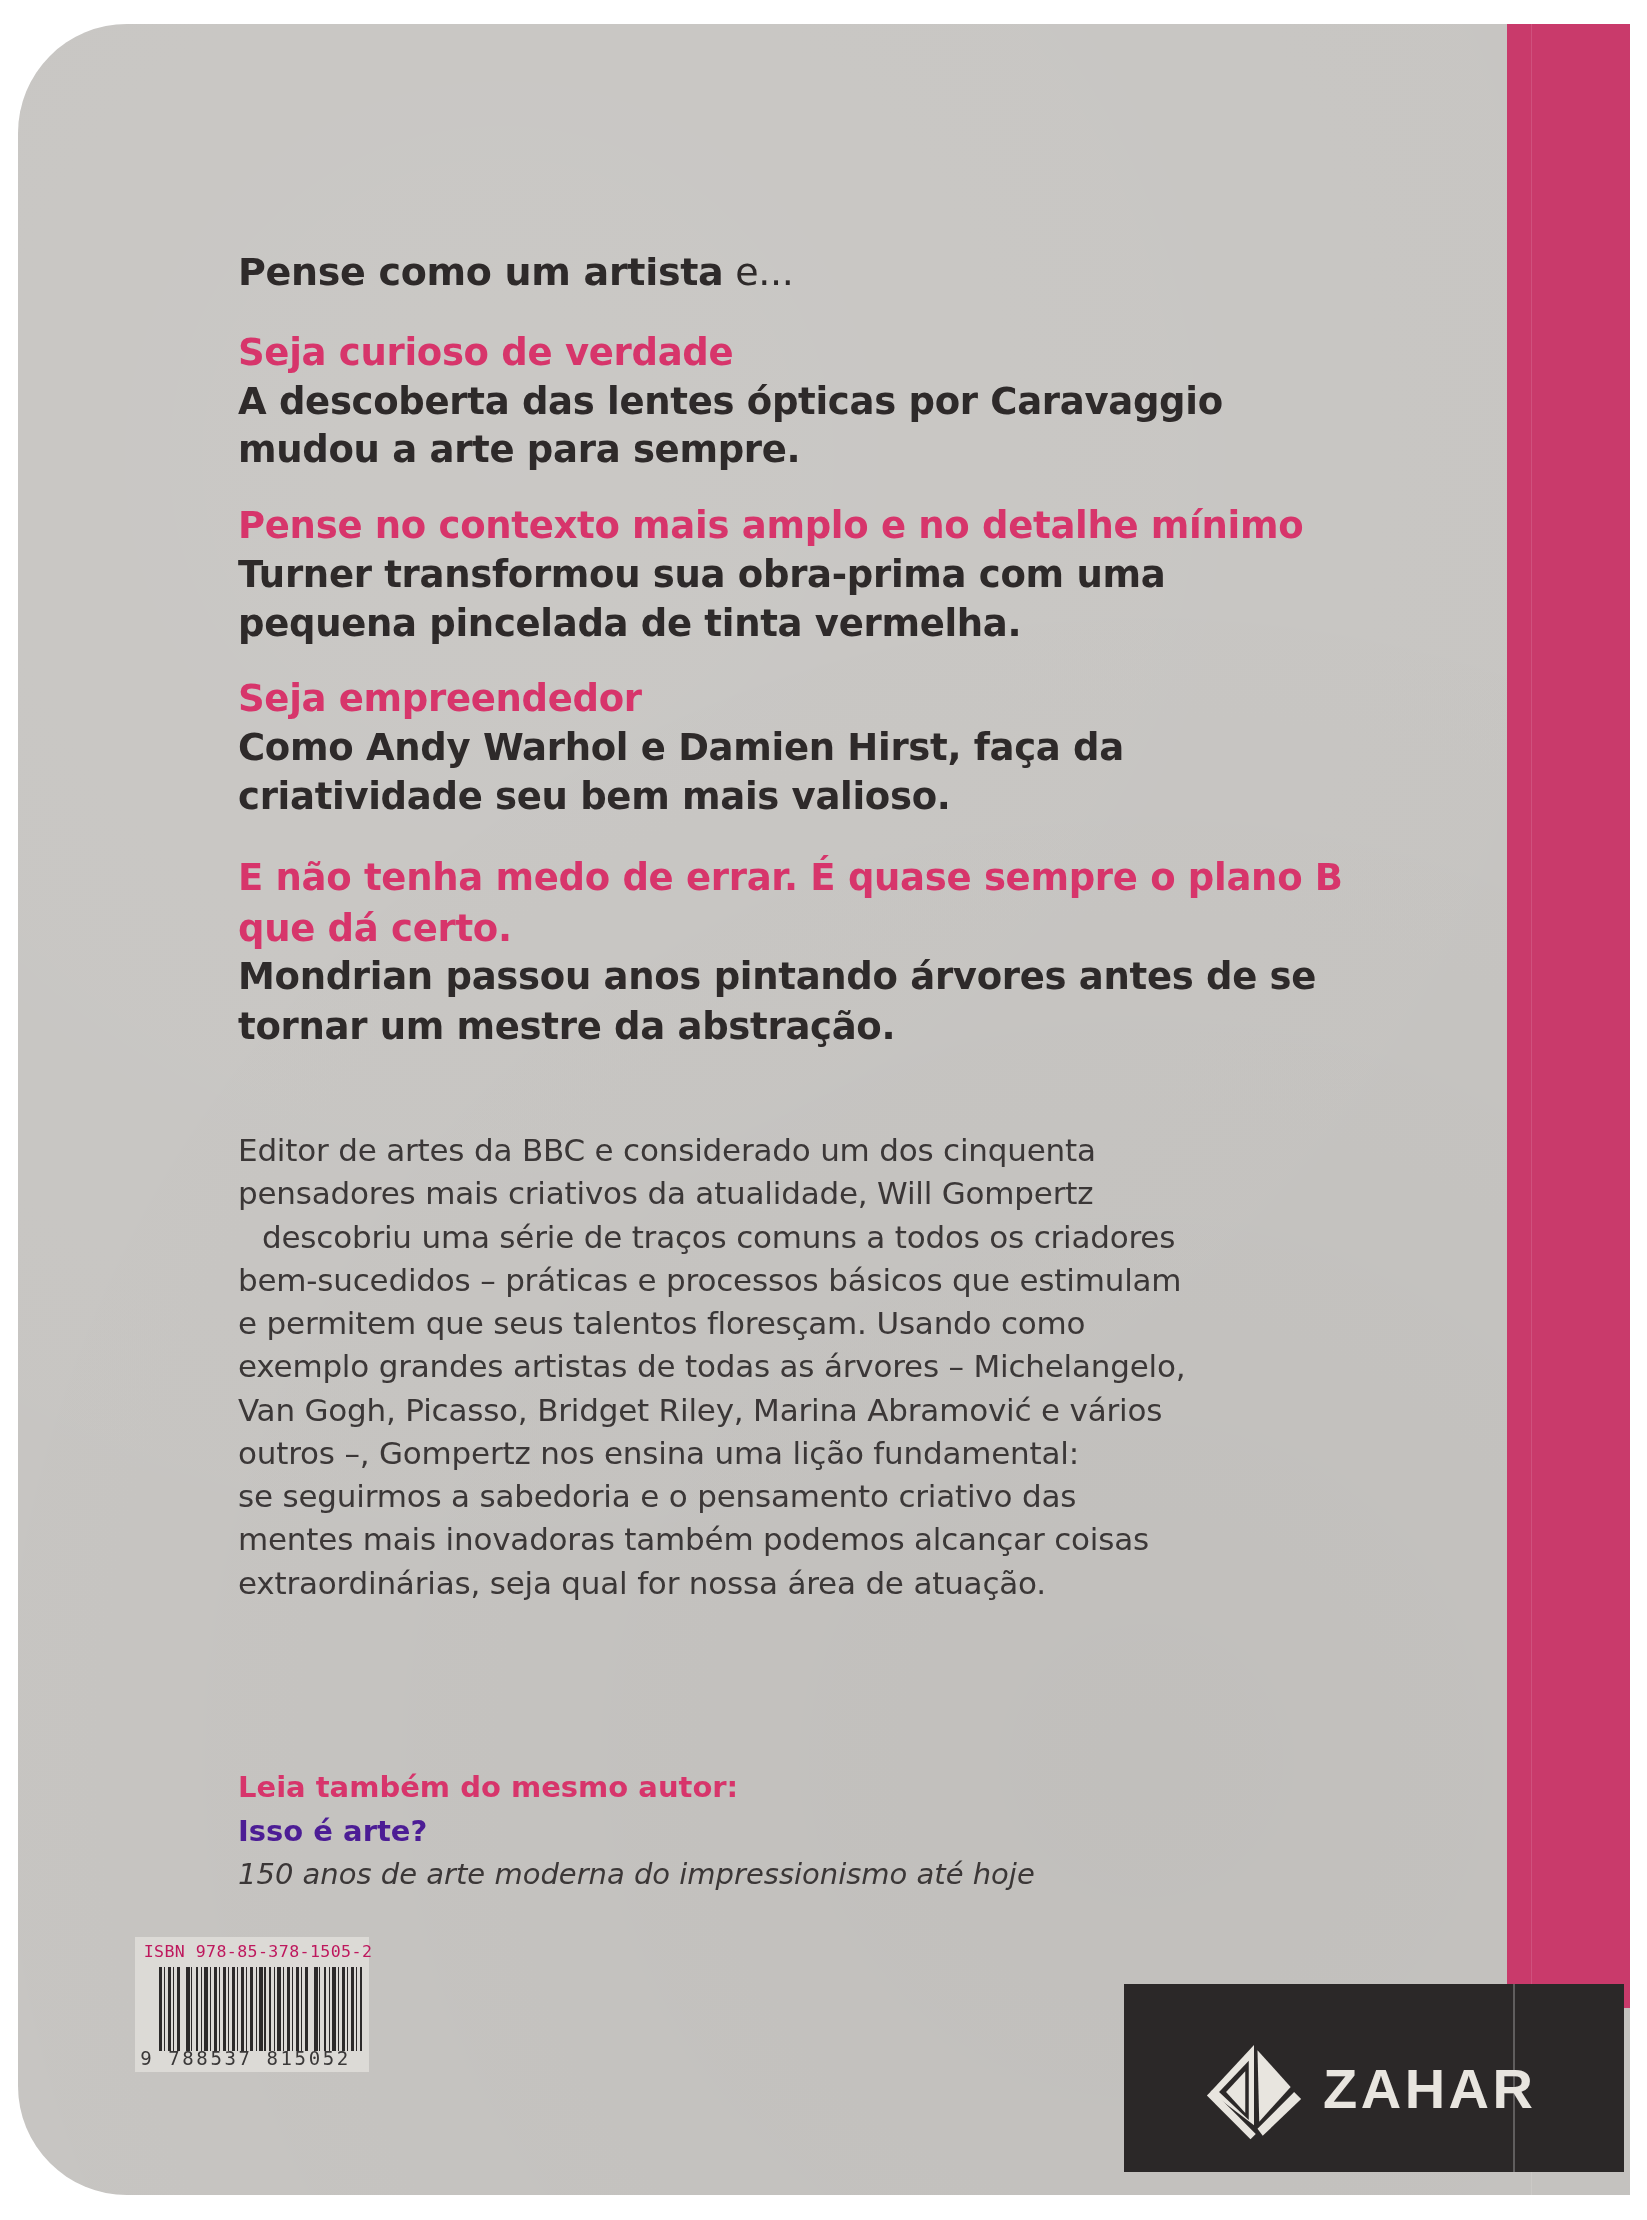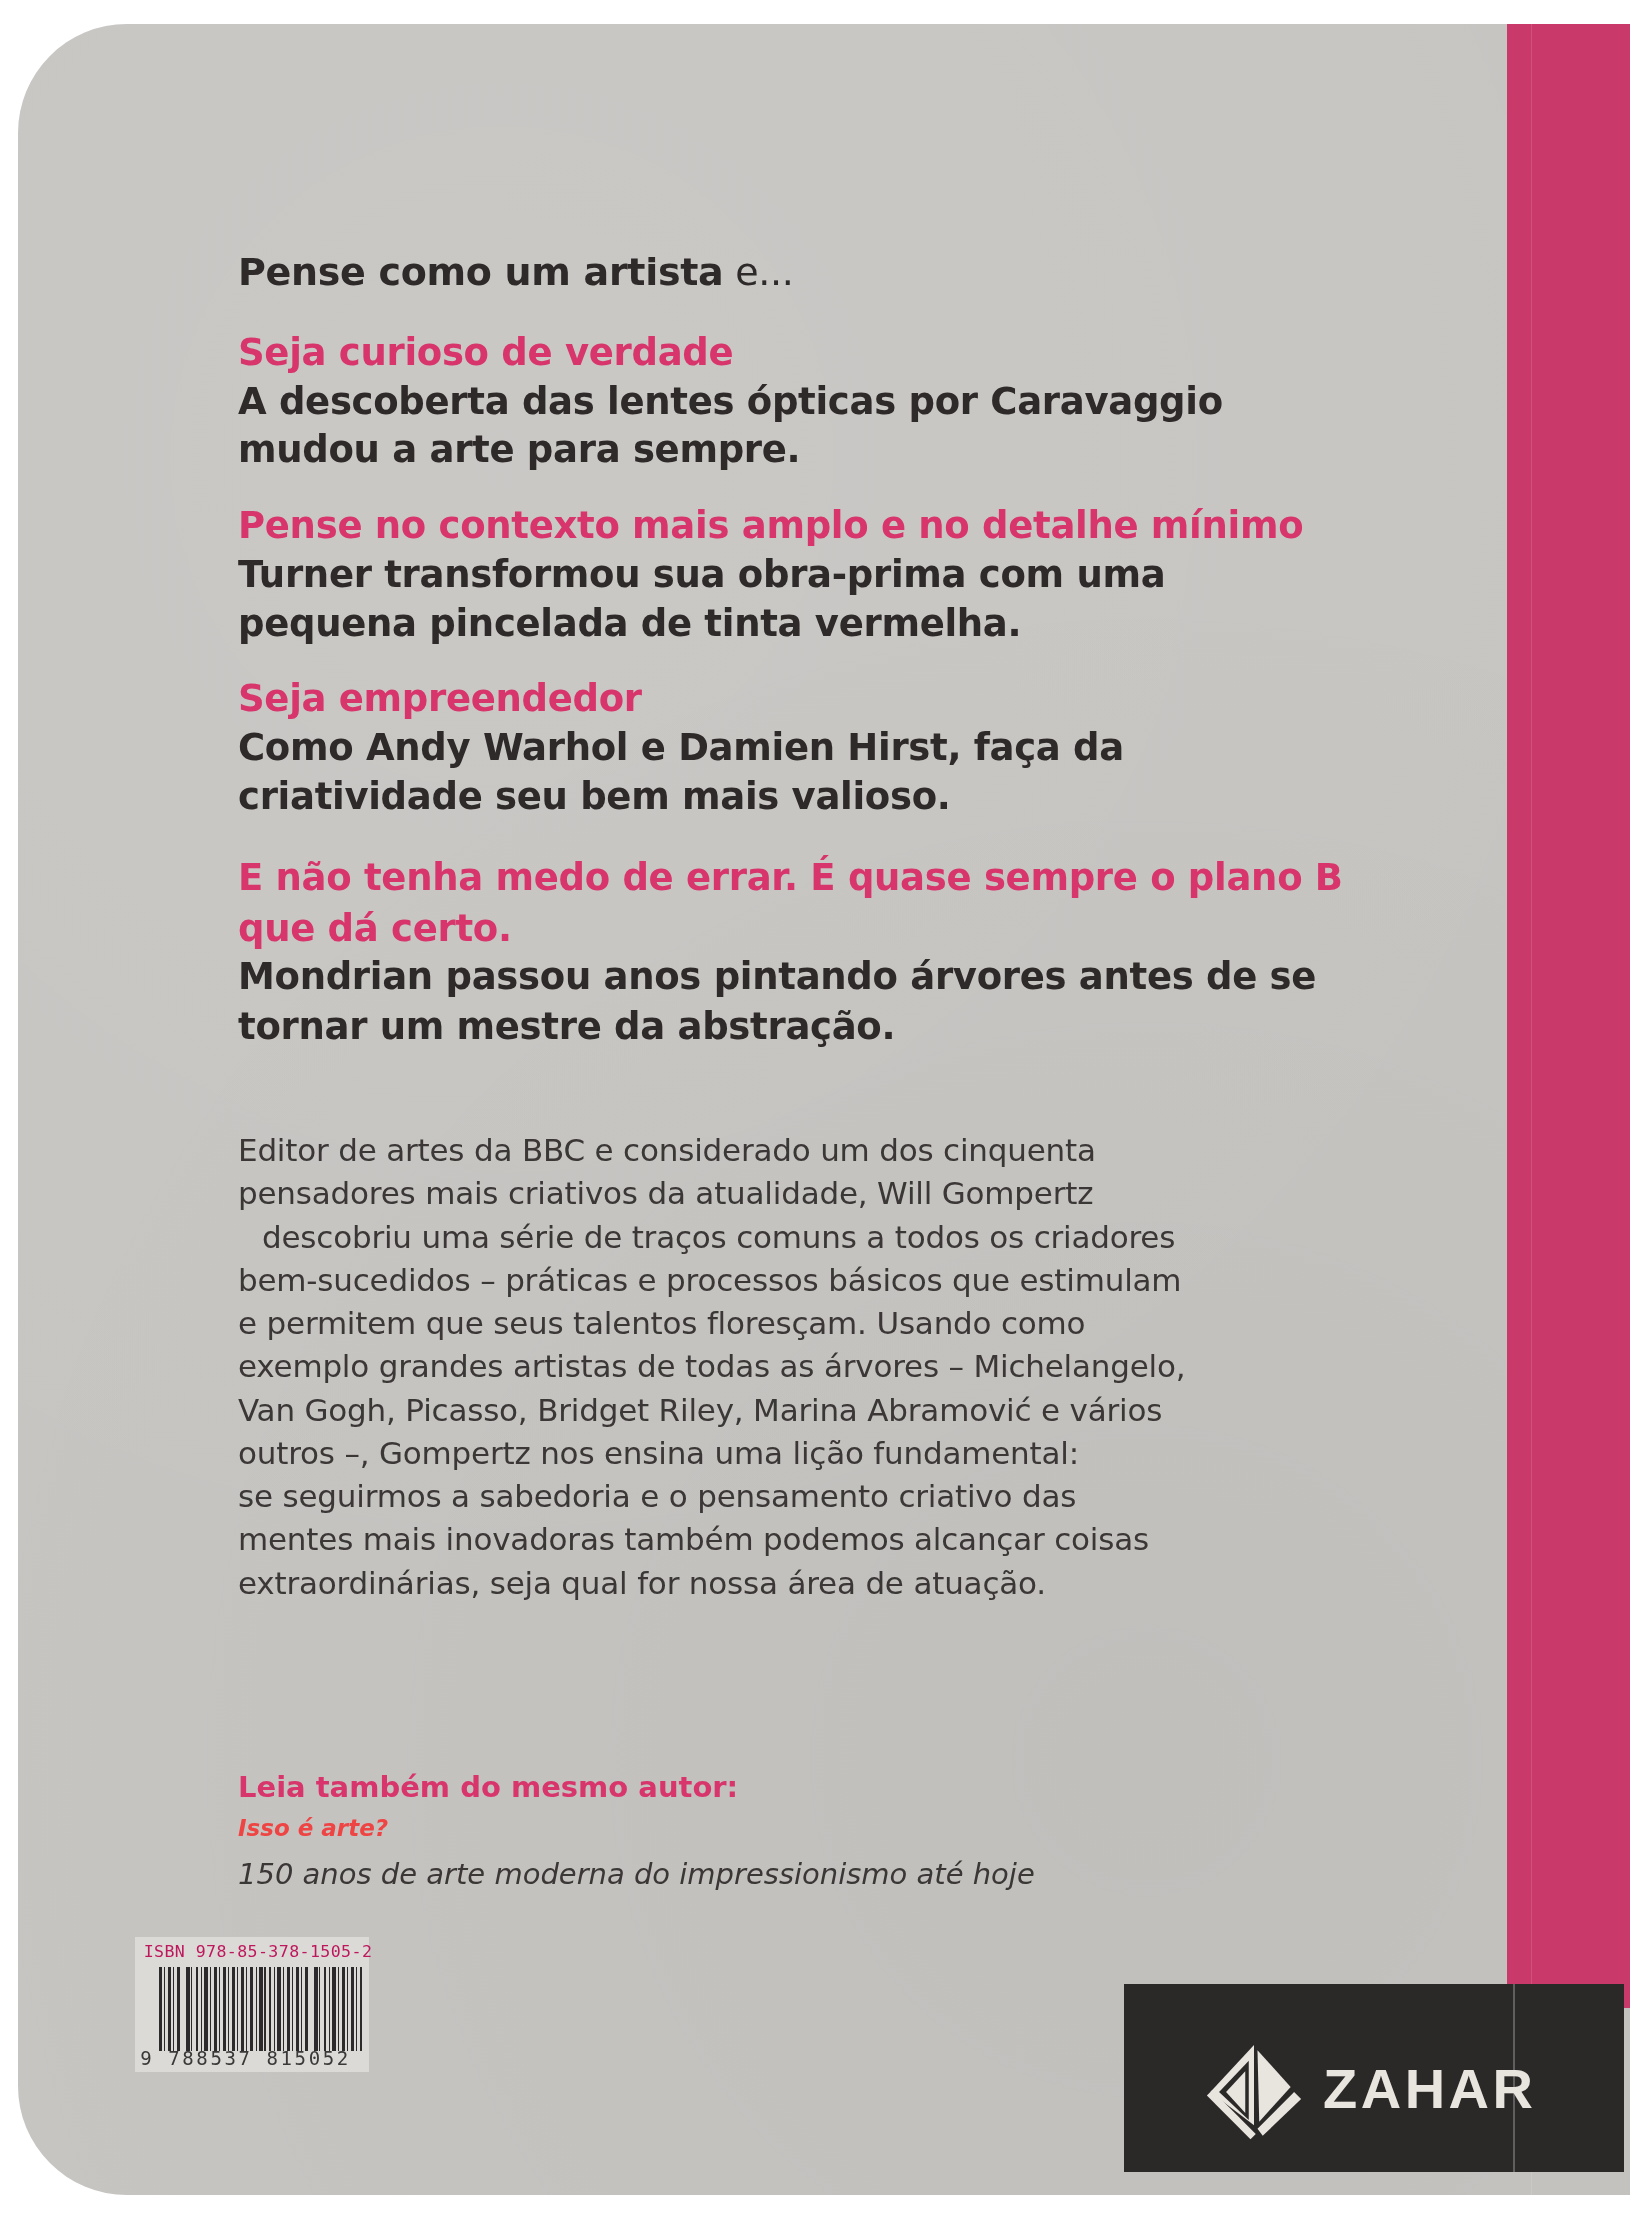--- a/index.html
+++ b/index.html
@@ -29,21 +29,21 @@
   }
   .line {
     position:absolute; left:238px; white-space:nowrap; line-height:1;
   }
   .tagline { font-size:38px; font-weight:bold; color:#2e2a2a; letter-spacing:-0.3px; }
   .tagline .suffix { font-weight:normal; }
   .head { font-size:37px; font-weight:bold; color:#d7356b; letter-spacing:-0.3px; }
   .desc { font-size:37px; font-weight:bold; color:#2e2a2a; letter-spacing:-0.3px; }
   .body { font-size:31px; font-weight:normal; color:#3b3737; letter-spacing:-0.2px; }
   .also-head { font-size:29px; font-weight:bold; color:#d7356b; }
-  .also-title { font-size:23px; font-weight:bold; font-style:italic; color:#ef4444; }
+  .also-title { font-size:29px; font-weight:bold; color:#4c1d95; }
   .also-sub { font-size:29px; font-style:italic; color:#3b3737; }
 
   .isbn-box {
     position:absolute; left:135px; top:1937px; width:234px; height:135px;
     background:#dcdad6;
   }
   .isbn-label {
     position:absolute; left:8.7px; top:5.2px; font-family:"DejaVu Sans Mono", monospace;
     font-size:16.6px; color:#be185d; white-space:nowrap; letter-spacing:0.4px;
   }

